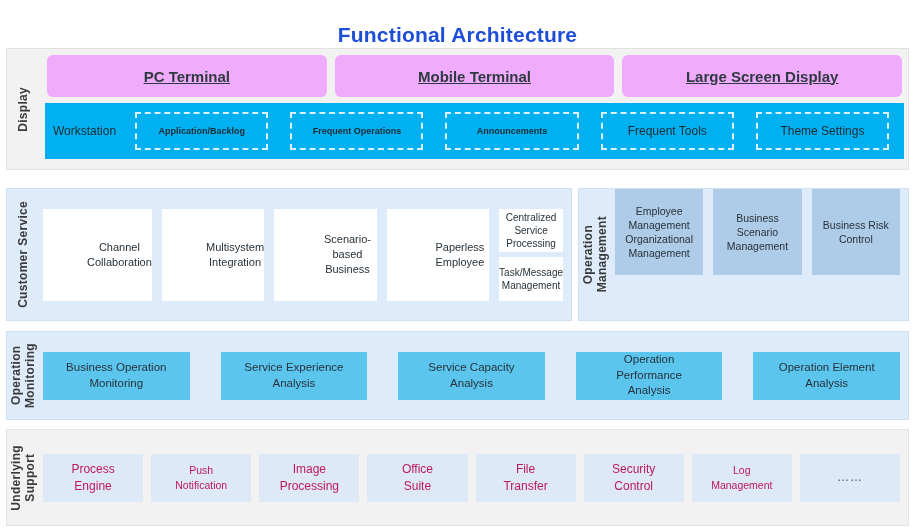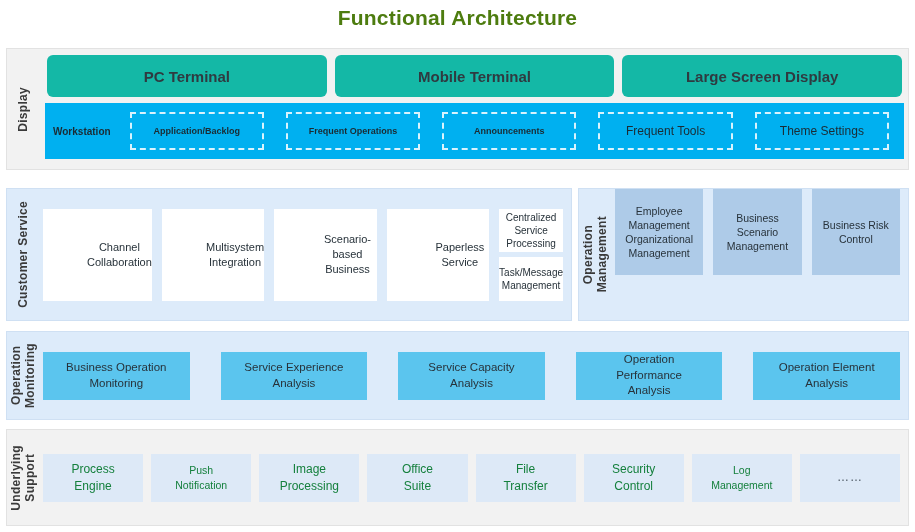--- a/index.html
+++ b/index.html
@@ -13,26 +13,26 @@
     font-family: "Liberation Sans", sans-serif;
     color: #333333;
     overflow: hidden;
     position: relative;
   }
 
   
   .page-title {
     position: absolute;
     left: 0;
-    top: 6px;
+    top: 23px;
     width: 915px;
     text-align: center;
     font-size: 21px;
     font-weight: bold;
-    color: #4d7c0f;
+    color: #1d4ed8;
     letter-spacing: 0.2px;
   }
 
   
   .band {
     position: absolute;
     display: flex;
     align-items: stretch;
     box-sizing: border-box;
   }
@@ -72,43 +72,44 @@
   #display-body { flex-direction: column; padding: 6px 4px 0 4px; }
 
   .terminal-row {
     display: flex;
     gap: 8px;
     height: 42px;
     padding: 0 2px;
   }
   .terminal-card {
     flex: 1 1 0;
-    background: #14b8a6;
+    background: #f0abfc;
     border-radius: 6px;
     display: flex;
     align-items: center;
     justify-content: center;
     font-size: 15px;
     font-weight: bold;
     color: #2f3a40;
+    text-decoration: underline;
   }
 
   .workstation-row {
     margin-top: 6px;
     height: 56px;
     background: #00b0f0;
     display: flex;
     align-items: center;
     padding: 0 6px;
     gap: 4px;
   }
   .workstation-label {
     flex: 0 0 auto;
-    font-size: 10px;
-    font-weight: bold;
+    font-size: 12px;
+    font-weight: normal;
     color: #1b2b33;
     padding: 0 6px 0 2px;
     white-space: nowrap;
   }
   .dashed-chip {
     flex: 1 1 0;
     height: 38px;
     border: 2px dashed #d9f3fd;
     display: flex;
     align-items: center;
@@ -197,21 +198,21 @@
   #us-body { align-items: center; padding: 0 8px 0 2px; gap: 8px; }
   .us-card {
     flex: 1 1 0;
     height: 48px;
     background: #dde9f7;
     display: flex;
     align-items: center;
     justify-content: center;
     text-align: center;
     font-size: 12px;
-    color: #15803d;
+    color: #be185d;
     line-height: 1.35;
     white-space: pre-line;
   }
   .us-card.small { font-size: 10.5px; }
   .us-card.ellipsis { font-size: 12px; letter-spacing: 1px; color: #4a5560; }
 </style>
 </head>
 <body>
 
 <div class="page-title">Functional Architecture</div>
@@ -245,21 +246,21 @@
     <span>Customer Service</span>
   </div>
   <div class="band-body" id="cs-body">
     <div class="cs-card">Channel
 Collaboration</div>
     <div class="cs-card">Multisystem
 Integration</div>
     <div class="cs-card">Scenario-based
 Business</div>
     <div class="cs-card">Paperless
-Service</div>
+Employee</div>
     <div class="cs-stack">
       <div class="cs-substack">Centralized Service
 Processing</div>
       <div class="cs-substack">Task/Message
 Management</div>
     </div>
   </div>
 </div>
 
 <div class="band band-blue" id="om-band">

